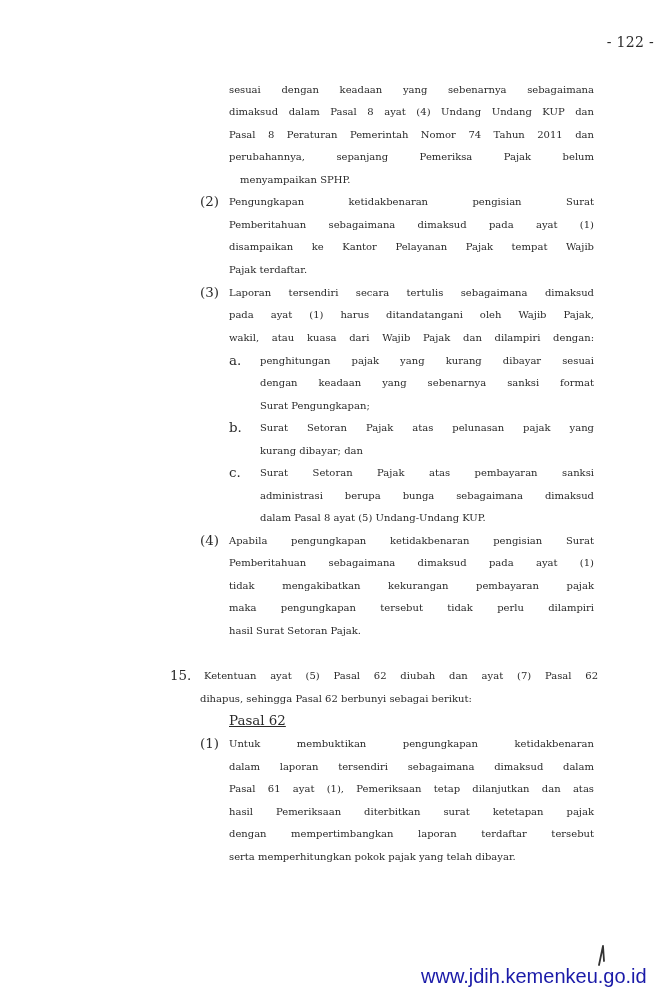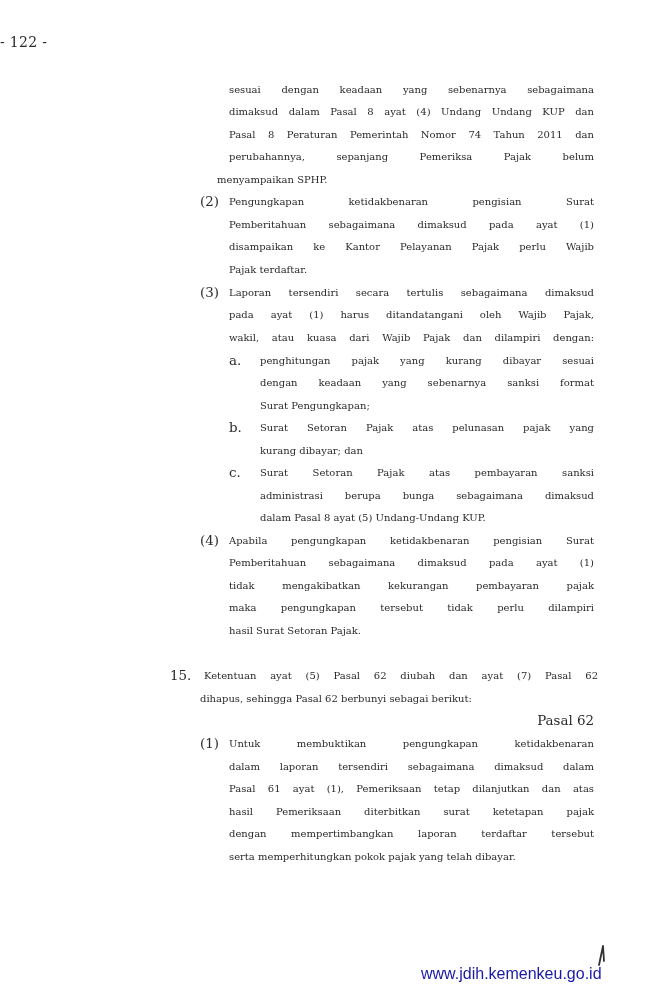--- a/index.html
+++ b/index.html
@@ -1,45 +1,45 @@
 <!DOCTYPE html>
 <html><head>
 <meta charset="utf-8">
 <style>
   html, body { margin: 0; padding: 0; background: #ffffff; }
   body { width: 654px; height: 1000px; position: relative; overflow: hidden;
          font-family: "DejaVu Serif", "Liberation Serif", serif; color: #2a2a2a; }
-  .page-num { position: absolute; top: 34px; left: 0; width: 654px; text-align: left;
+  .page-num { position: absolute; top: 34px; left: 0; width: 654px; text-align: right;
               font-size: 14px; letter-spacing: 0.3px; }
   .line { position: absolute; font-size: 10px; line-height: 22px; white-space: nowrap; }
   .just { text-align: justify; text-align-last: justify; white-space: normal; }
   .num { position: absolute; font-size: 13.4px; line-height: 22px; }
-  .center { position: absolute; left: 229px; width: 365px; text-align: right; font-size: 13.4px; line-height: 22px; }
+  .center { position: absolute; left: 229px; width: 365px; text-align: left; font-size: 13.4px; line-height: 22px; text-decoration: underline; }
   .footer { position: absolute; left: 421px; top: 965px; font-family: "Liberation Sans", sans-serif;
-            font-size: 16px; color: #1a1aa8; }
+            font-size: 20px; color: #1a1aa8; }
   .mark { position: absolute; left: 594px; top: 945px; }
 </style>
 </head>
 <body>
 
 <div class="page-num">- 122 -</div>
 
 <div>
   <div class="line just" style="left:229px;top:79px;width:365px">sesuai dengan keadaan yang sebenarnya sebagaimana</div>
   <div class="line just" style="left:229px;top:101px;width:365px">dimaksud dalam Pasal 8 ayat (4) Undang Undang KUP dan</div>
   <div class="line just" style="left:229px;top:124px;width:365px">Pasal 8 Peraturan Pemerintah Nomor 74 Tahun 2011 dan</div>
   <div class="line just" style="left:229px;top:146px;width:365px">perubahannya, sepanjang Pemeriksa Pajak belum</div>
-  <div class="line" style="left:217px;top:169px">menyampaikan SPHP.</div>
+  <div class="line" style="left:240px;top:169px">menyampaikan SPHP.</div>
 </div>
 
 <div>
   <div class="num" style="left:200px;top:191px">(2)</div>
   <div class="line just" style="left:229px;top:191px;width:365px">Pengungkapan ketidakbenaran pengisian Surat</div>
   <div class="line just" style="left:229px;top:214px;width:365px">Pemberitahuan sebagaimana dimaksud pada ayat (1)</div>
-  <div class="line just" style="left:229px;top:236px;width:365px">disampaikan ke Kantor Pelayanan Pajak perlu Wajib</div>
+  <div class="line just" style="left:229px;top:236px;width:365px">disampaikan ke Kantor Pelayanan Pajak tempat Wajib</div>
   <div class="line" style="left:229px;top:259px">Pajak terdaftar.</div>
 </div>
 
 <div>
   <div class="num" style="left:200px;top:282px">(3)</div>
   <div class="line just" style="left:229px;top:282px;width:365px">Laporan tersendiri secara tertulis sebagaimana dimaksud</div>
   <div class="line just" style="left:229px;top:304px;width:365px">pada ayat (1) harus ditandatangani oleh Wajib Pajak,</div>
   <div class="line just" style="left:229px;top:327px;width:365px">wakil, atau kuasa dari Wajib Pajak dan dilampiri dengan:</div>
 
   <div>

